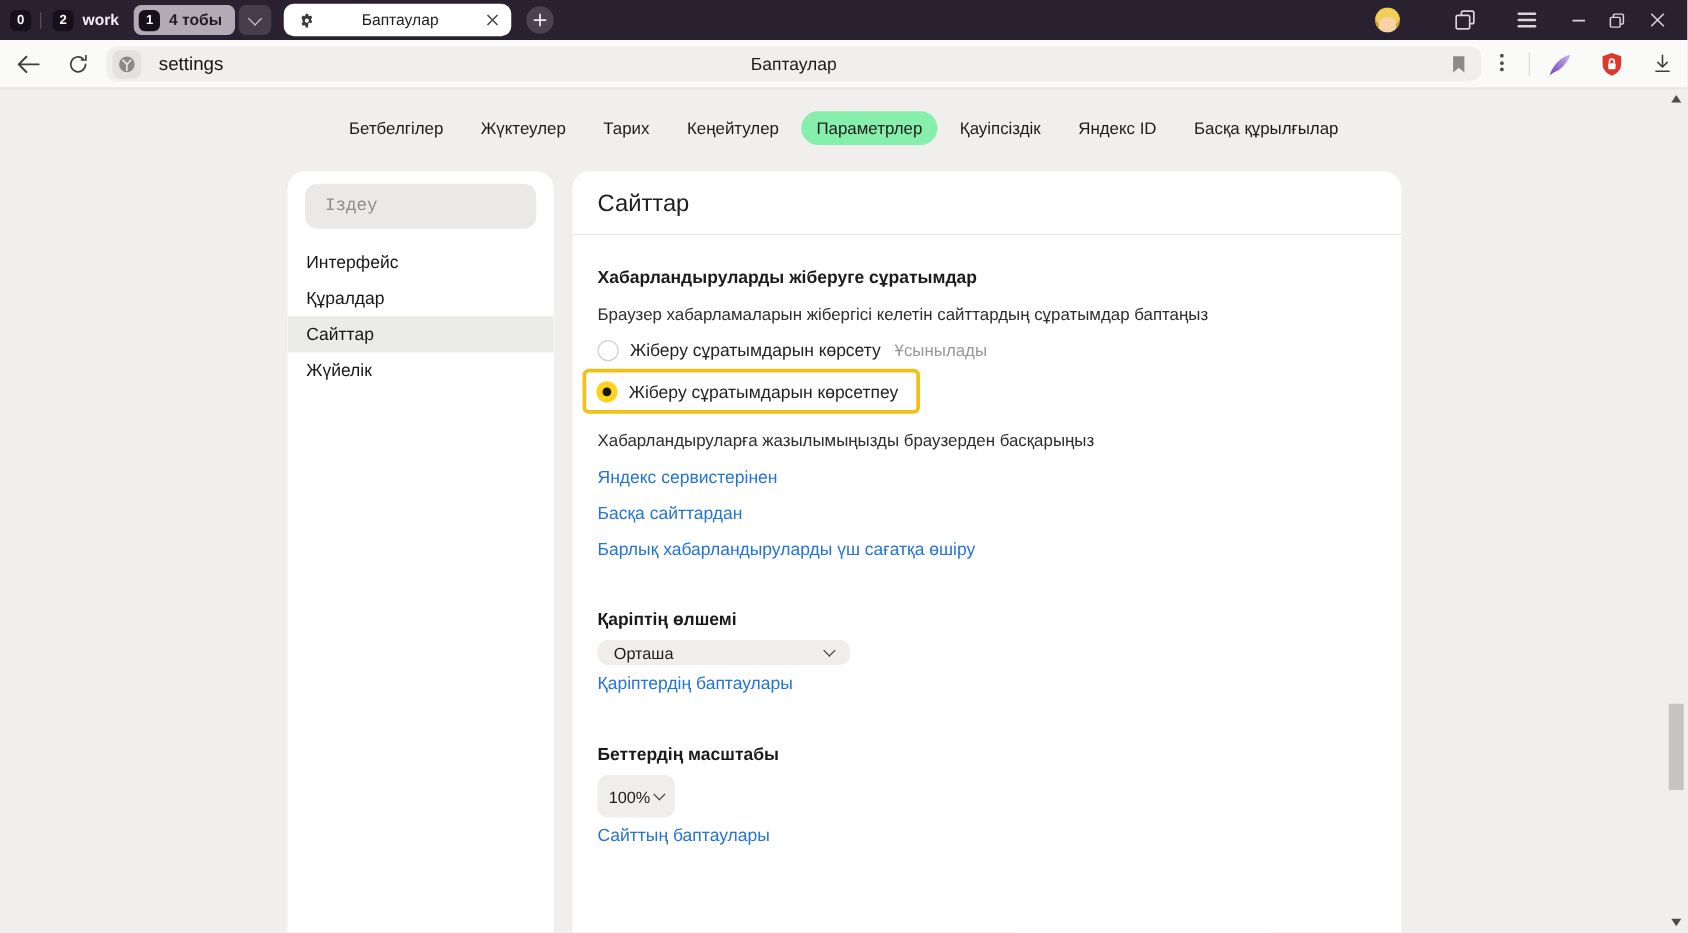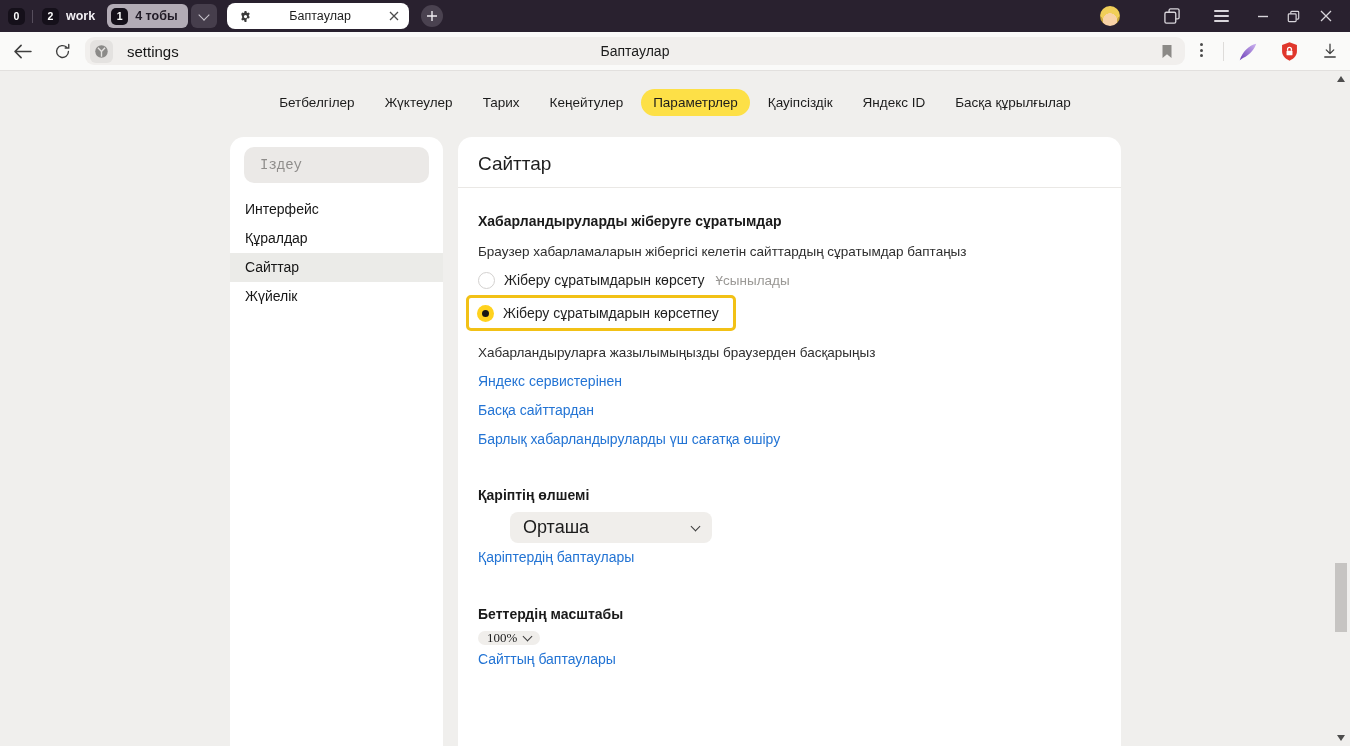--- a/index.html
+++ b/index.html
@@ -56,21 +56,21 @@
   .kebab{position:absolute;left:1200px;top:11px;display:flex;flex-direction:column;gap:2.5px;cursor:pointer;}
   .kebab i{width:3px;height:3px;border-radius:50%;background:#4b4b4b;display:block;}
   .tool-sep{position:absolute;left:1223px;top:10px;width:1px;height:19px;background:#dedcda;}
   .feather-btn{position:absolute;left:1237px;top:9px;cursor:pointer;}
   .shield-btn{position:absolute;left:1279px;top:8px;cursor:pointer;}
   .dl-btn{position:absolute;left:1321px;top:10px;cursor:pointer;}
   
   .page{position:absolute;top:72px;left:0;width:1350px;height:674px;background:var(--page-bg,#f0efed);}
   .navtabs{position:absolute;top:17px;left:0;right:0;display:flex;justify-content:center;align-items:center;gap:6px;}
   .navtab{font-size:13.5px;color:#1c1c1c;padding:6px 12px;border-radius:14px;cursor:pointer;white-space:nowrap;}
-  .navtab.active{background:#fde047;}
+  .navtab.active{background:#86efac;}
   .sidebar-card{position:absolute;left:230px;top:65px;width:213px;height:609px;background:#fff;
     border-radius:14px 14px 0 0;overflow:hidden;}
   .search-box{margin:10px 14px 0;height:36px;background:#ebe9e7;border-radius:10px;display:flex;align-items:center;}
   .search-box input{border:none;background:transparent;outline:none;padding:0 16px;font-size:14px;width:100%;
     color:#1c1c1c;font-family:Liberation Mono, monospace;}
   .search-box input::placeholder{color:#8f8d8b;}
   .side-list{margin-top:12px;}
   .side-item{height:29px;line-height:29px;padding-left:15px;font-size:14px;color:#161616;cursor:pointer;}
   .side-item.selected{background:#ebebe8;}
   .content-card{position:absolute;left:458px;top:65px;width:663px;height:609px;background:#fff;
@@ -93,22 +93,22 @@
   .radio-label{margin-left:9px;font-size:14px;color:#1f1f1f;}
   .radio-badge{margin-left:11px;font-size:13.5px;color:#9a9895;}
   .highlight-box{display:inline-flex;border:3px solid var(--highlight-border,#f2c116);border-radius:5px;
     padding:0 14px 0 8px;margin-left:-12px;}
   .link{display:table;font-size:14px;color:var(--link-blue,#2374d4);margin-top:13px;line-height:16px;
     text-decoration:none;cursor:pointer;}
   .link.l1{margin-top:12px;}
   .link.tight{margin-top:6px;}
   .select{background:#f0eeeb;border-radius:8px;display:flex;align-items:center;box-sizing:border-box;cursor:pointer;
     color:#1c1c1c;}
-  .select.font-sel{width:202px;height:31px;margin-top:8px;padding:0 13px;font-size:18px;margin-left:32px;}
-  .select.zoom-sel{width:62px;height:14px;margin-top:8px;padding:0 9px;font-size:13px;font-family:Liberation Serif, serif;}
+  .select.font-sel{width:202px;height:20px;margin-top:8px;padding:0 13px;font-size:13px;}
+  .select.zoom-sel{width:62px;height:34px;margin-top:8px;padding:0 9px;font-size:13px;}
   .sel-chev{margin-left:auto;width:6px;height:6px;border-right:1.5px solid #3c3c3c;border-bottom:1.5px solid #3c3c3c;
     transform:rotate(45deg);margin-top:-3px;flex:none;}
   
   .scrollbar{position:absolute;right:0;top:0;width:17px;height:674px;cursor:default;}
   .sb-up{position:absolute;top:4px;left:4px;width:0;height:0;border-left:4.5px solid transparent;
     border-right:4.5px solid transparent;border-bottom:6px solid #4d4d4d;}
   .sb-down{position:absolute;bottom:5px;left:4px;width:0;height:0;border-left:4.5px solid transparent;
     border-right:4.5px solid transparent;border-top:6px solid #4d4d4d;}
   .sb-thumb{position:absolute;top:491px;left:2px;width:12px;height:69px;background:#c6c4c2;}
 </style>

